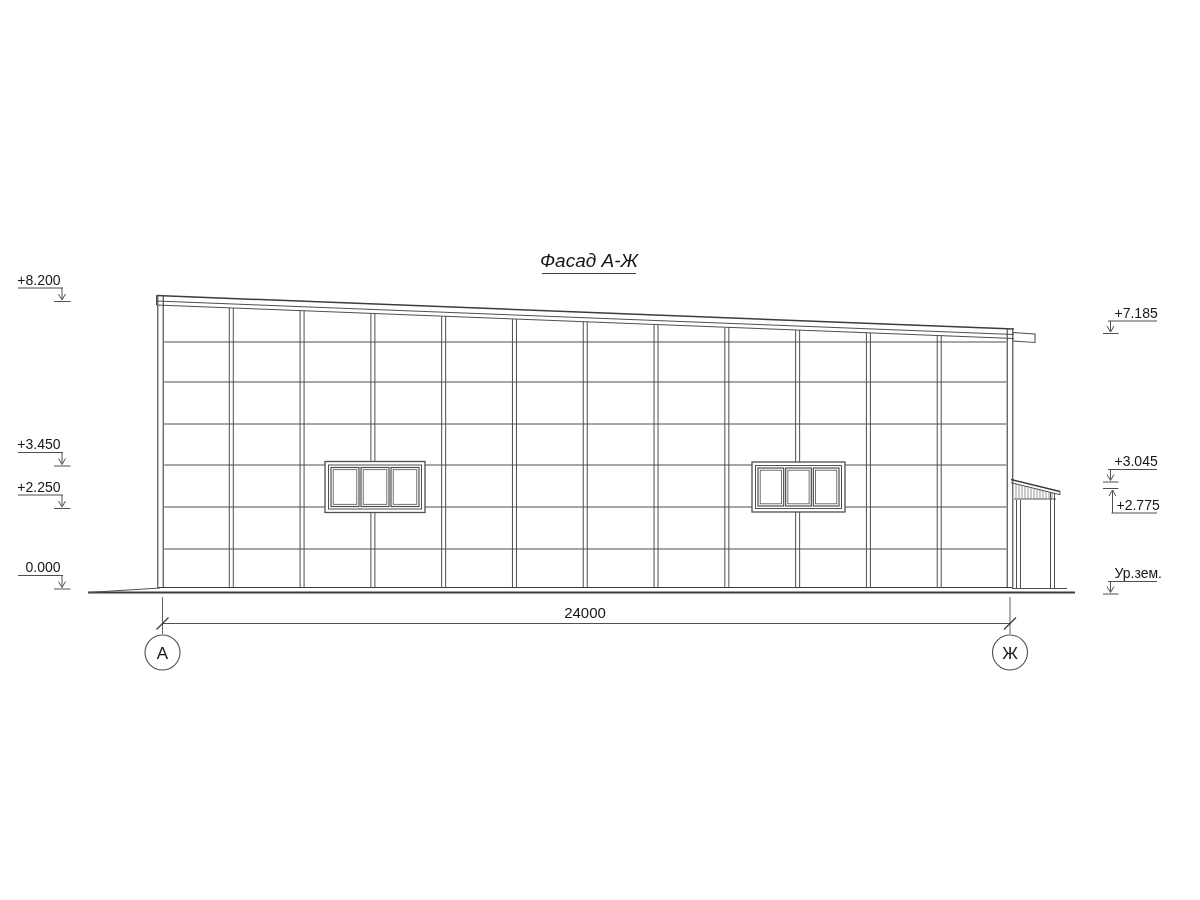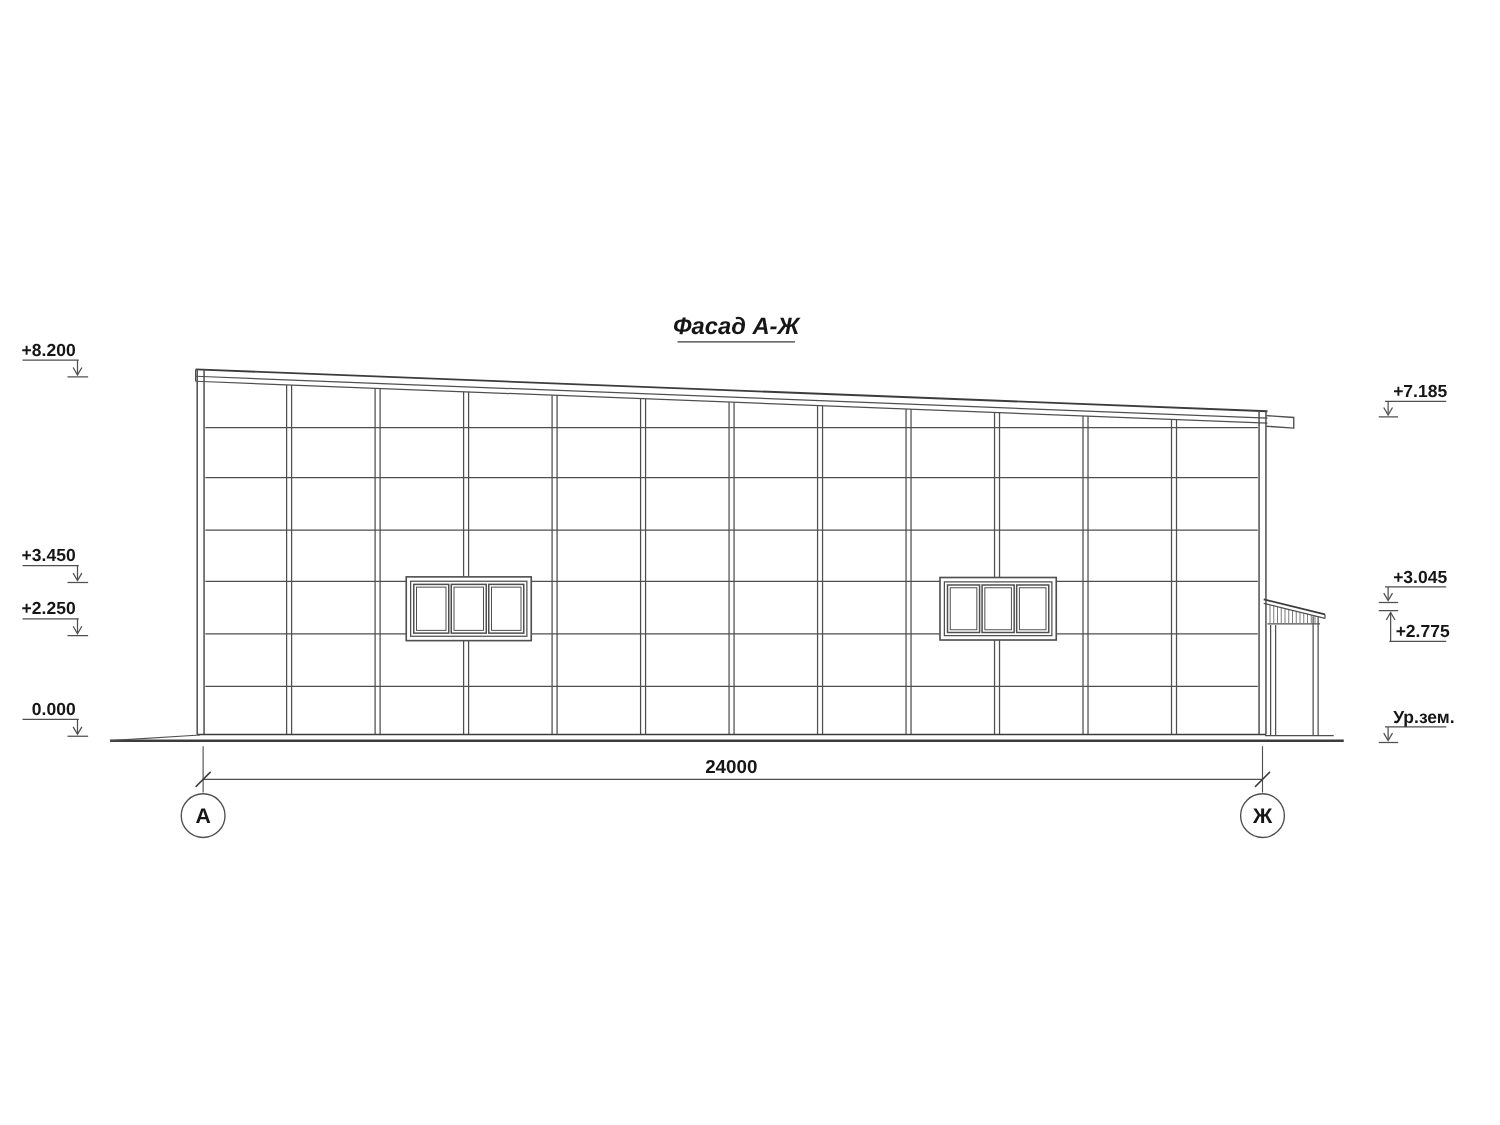--- a/index.html
+++ b/index.html
@@ -1,16 +1,16 @@
 <!DOCTYPE html>
 <html><head>
 <meta charset="utf-8">
 <style>
   html,body{margin:0;padding:0;background:#ffffff;}
-  .page{position:relative;width:1200px;height:900px;background:#ffffff;overflow:hidden;font-weight:bold;}
+  .page{position:relative;width:1200px;height:900px;background:#ffffff;overflow:hidden;}
   svg text{font-family:"Liberation Sans", sans-serif;fill:#161616;}
   .title-text{font-size:19px;font-style:italic;}
   .dim-text{font-size:15px;}
   .axis-text{font-size:17px;}
   .elev-text{font-size:14px;}
 </style>
 </head>
 <body>
 
 <div class="page">

